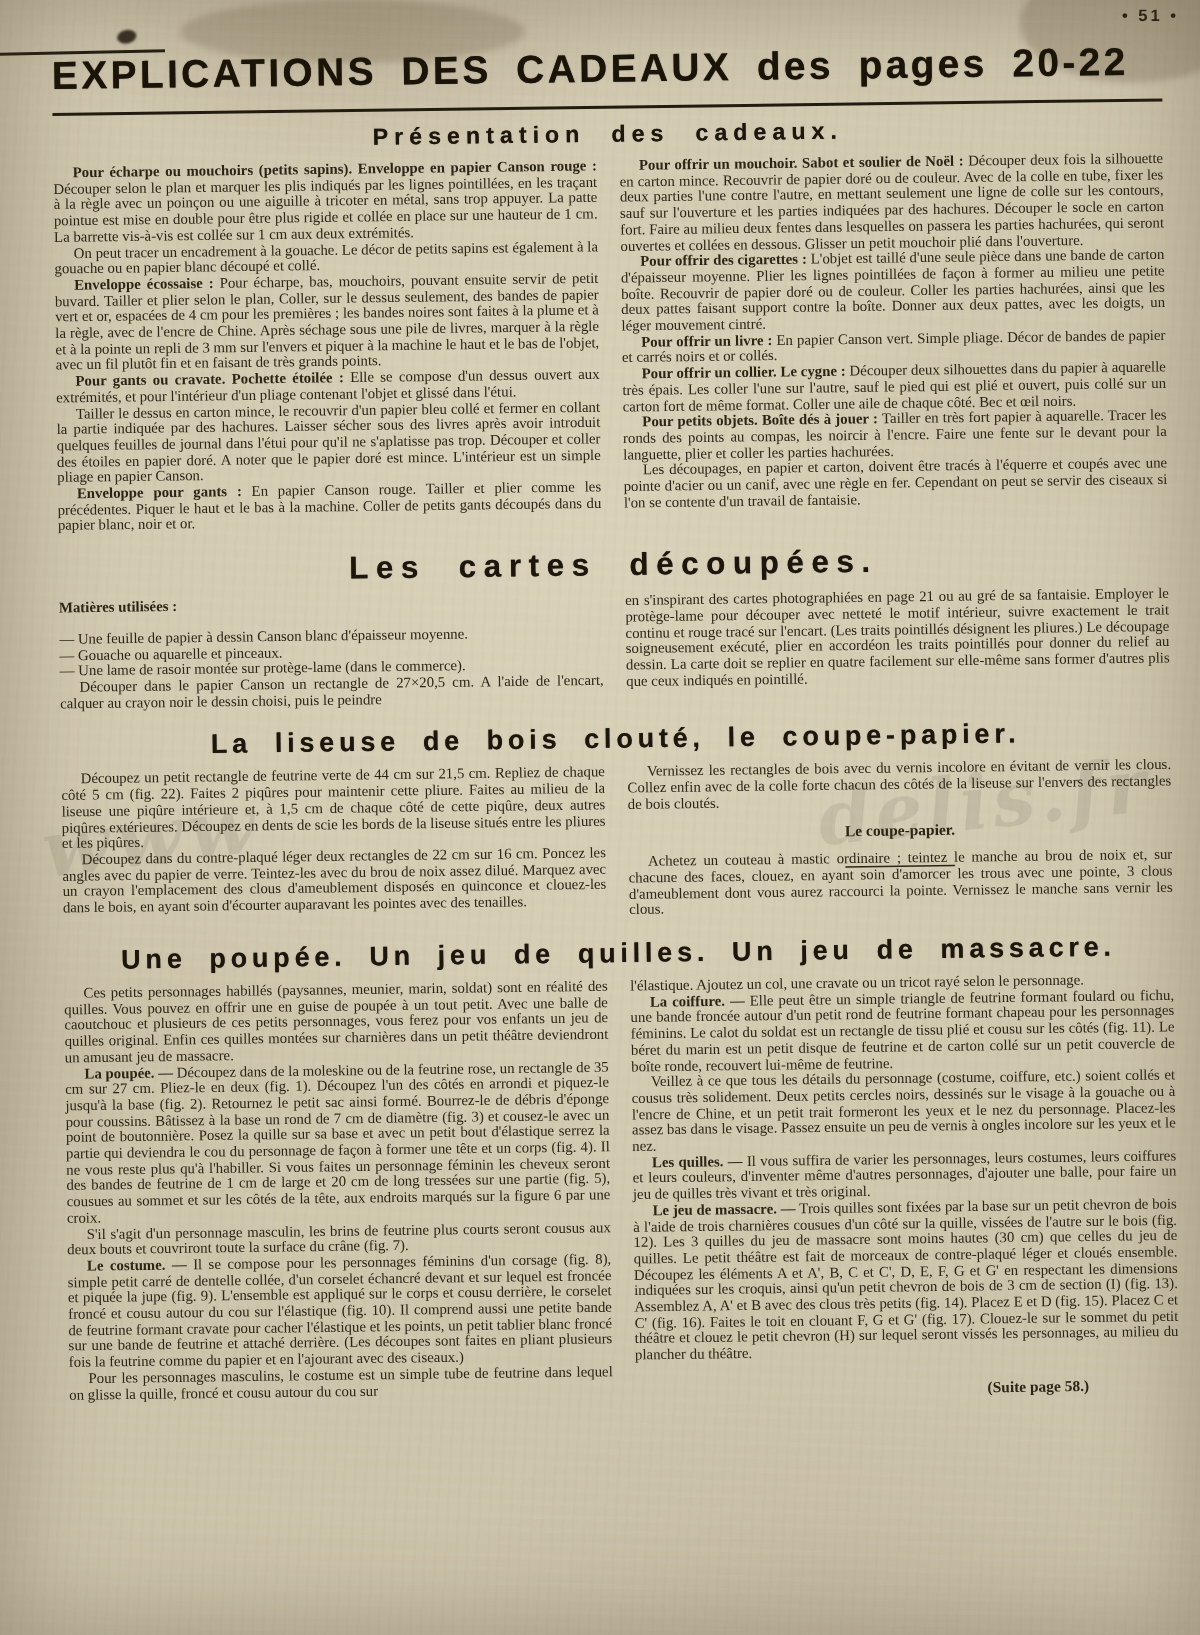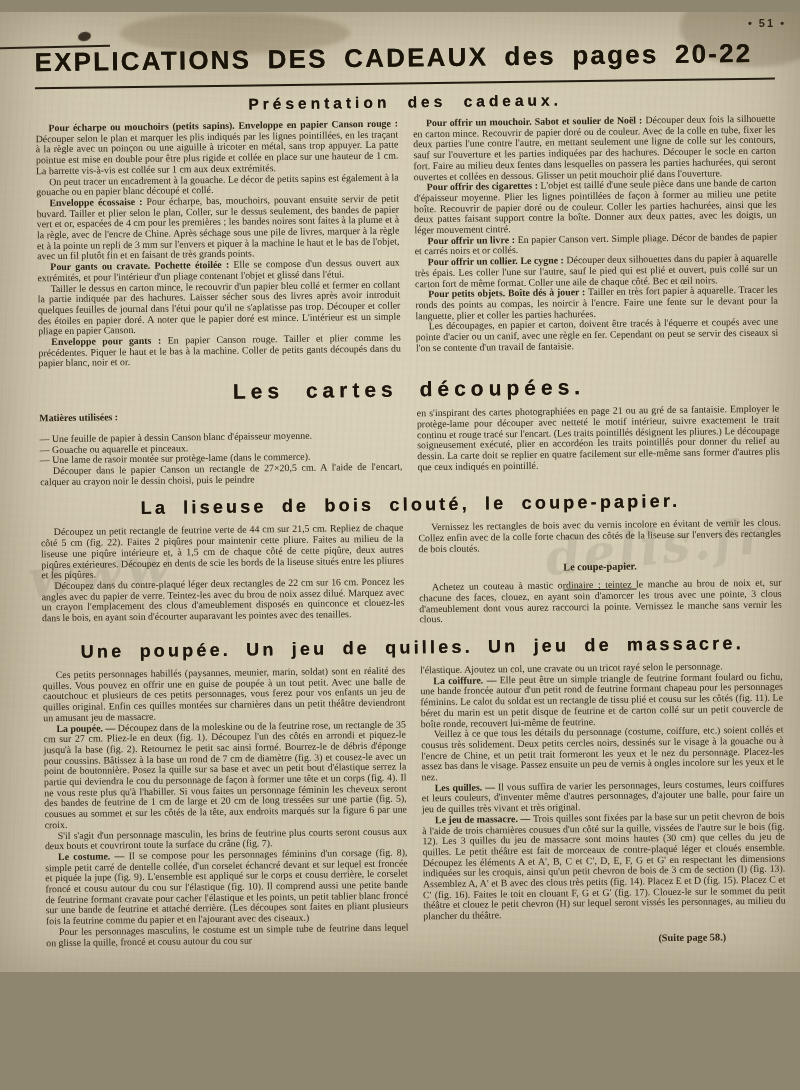--- a/index.html
+++ b/index.html
@@ -1,21 +1,21 @@
 <!DOCTYPE html>
 <html><head>
 <meta charset="utf-8">
 <style>
   html,body{margin:0;padding:0;background:#8f8670;}
   .page{
-    position:relative;width:800px;height:960px;overflow:hidden;
+    position:relative;width:800px;height:1090px;overflow:hidden;
     background:
       radial-gradient(ellipse 120% 90% at 48% 32%, rgba(228,219,196,.55) 0%, rgba(0,0,0,0) 60%),
       radial-gradient(ellipse 140% 120% at 50% 55%, #d0c7af 0%, #cbc2aa 55%, #bbb198 85%, #a89e84 100%);
-    font-family:"Liberation Serif", serif;color:#2d2517;margin-top:12px;
+    font-family:"Liberation Serif", serif;color:#2d2517;
   }
   .page::before{
     content:"";position:absolute;inset:0;pointer-events:none;opacity:.5;
     background:
       repeating-linear-gradient(93deg, rgba(120,105,80,.05) 0 2px, rgba(0,0,0,0) 2px 7px),
       repeating-linear-gradient(2deg, rgba(255,250,235,.05) 0 3px, rgba(0,0,0,0) 3px 9px),
       radial-gradient(ellipse 30% 12% at 30% 3%, rgba(110,90,60,.25) 0%, rgba(0,0,0,0) 70%),
       radial-gradient(ellipse 25% 10% at 86% 25%, rgba(120,100,70,.14) 0%, rgba(0,0,0,0) 70%),
       radial-gradient(ellipse 40% 18% at 12% 62%, rgba(125,108,78,.12) 0%, rgba(0,0,0,0) 70%),
       radial-gradient(ellipse 45% 16% at 70% 96%, rgba(118,100,70,.16) 0%, rgba(0,0,0,0) 70%);

